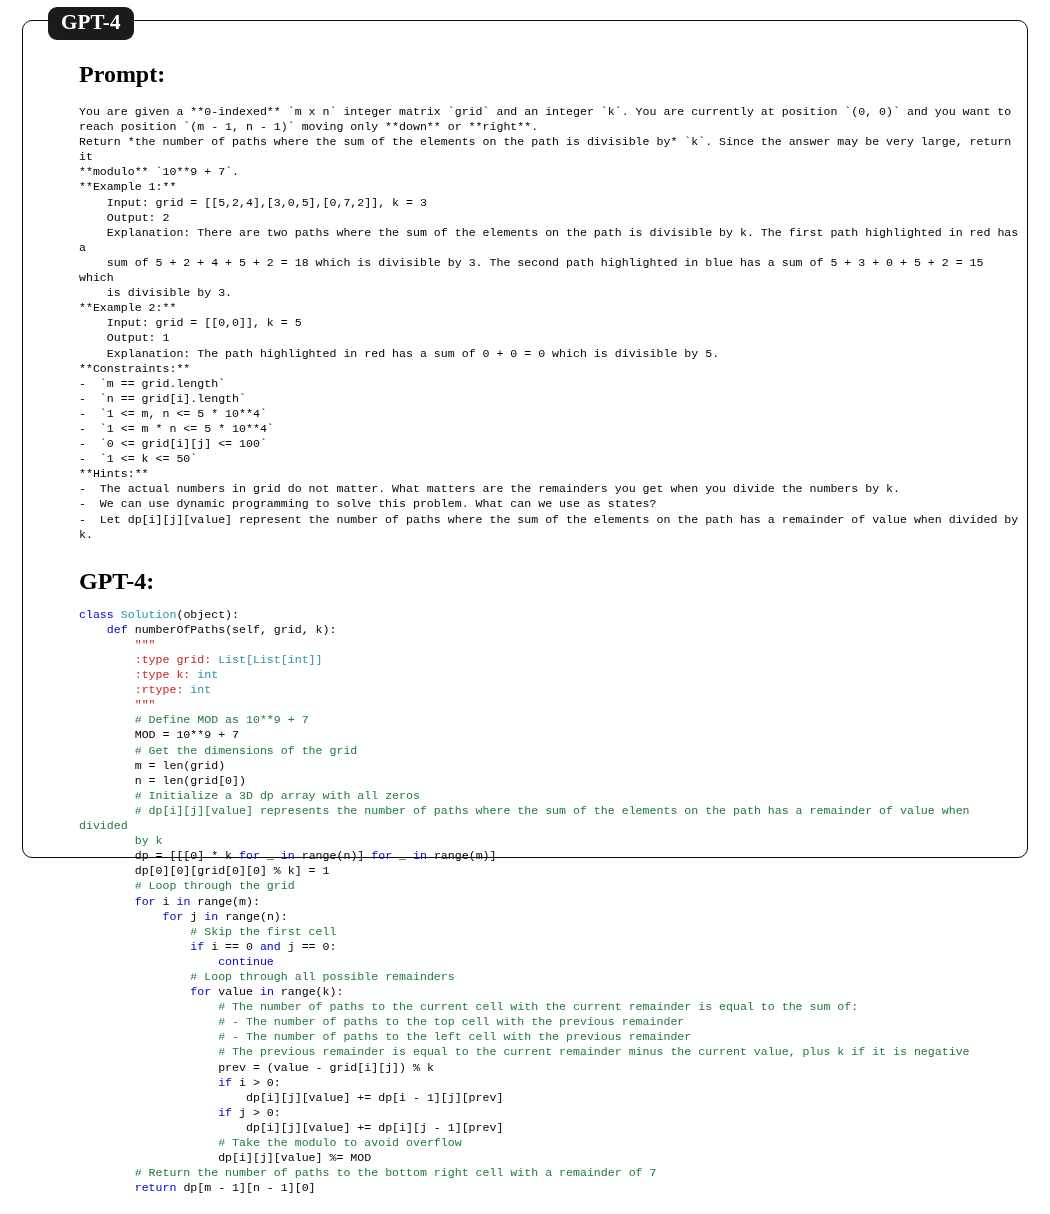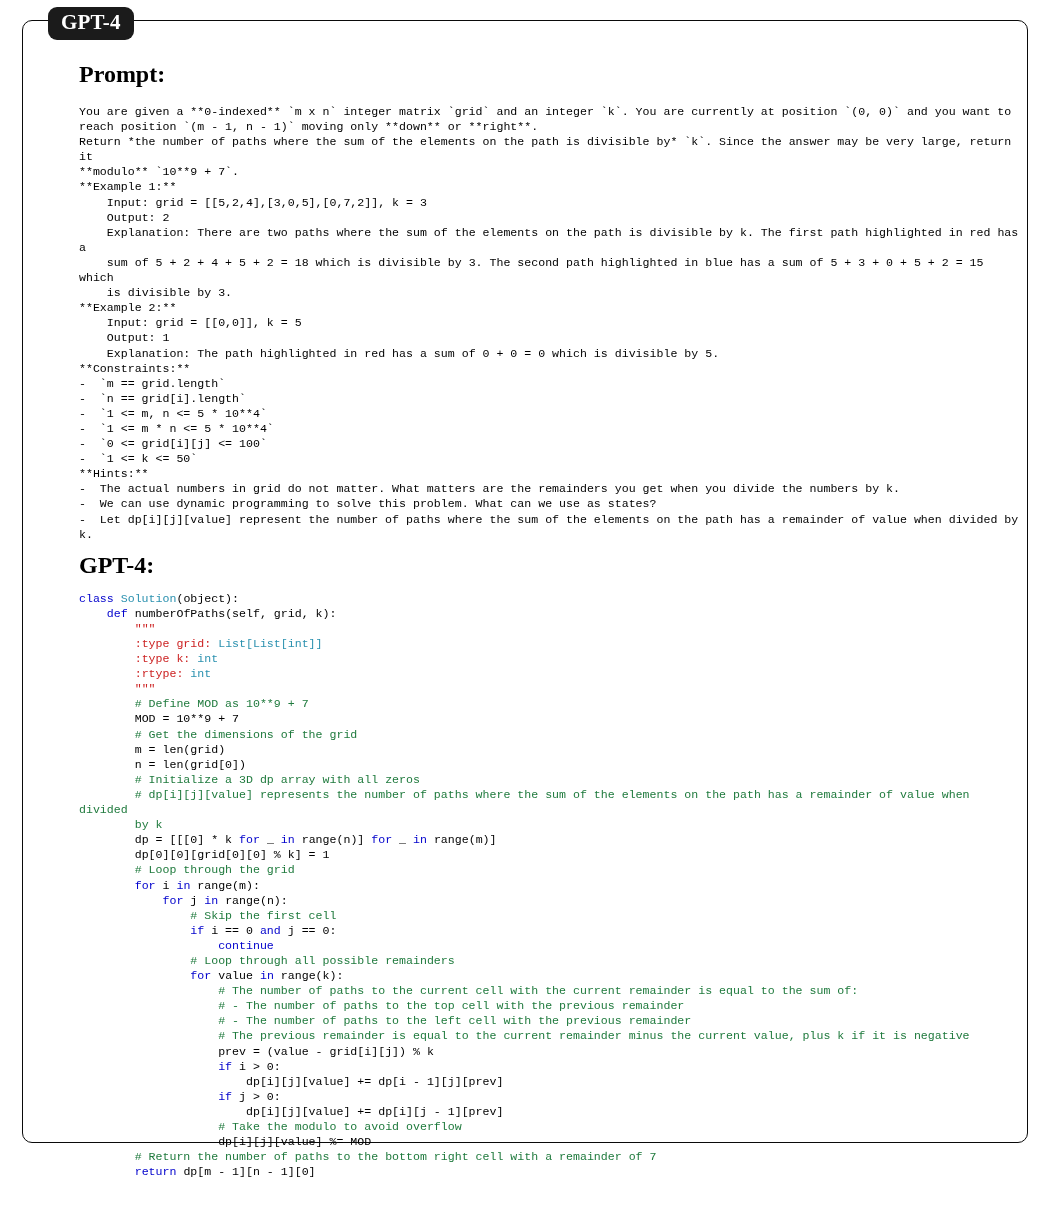--- a/index.html
+++ b/index.html
@@ -18,21 +18,21 @@
     position: relative;
     width: 1050px;
     height: 1214px;
     box-sizing: border-box;
   }
   .figure-box {
     position: absolute;
     left: 22px;
     top: 20px;
     width: 1006px;
-    height: 1123px;
+    height: 838px;
     border: 1.6px solid #0a0a0a;
     border-radius: 10px;
     box-sizing: border-box;
     background: #ffffff;
   }
   .tag {
     position: absolute;
     left: 48px;
     top: 7px;
     background: #1b1b1b;
@@ -51,21 +51,21 @@
     top: 40px;
     width: 945px;
   }
   .section-title {
     font-family: "Liberation Serif", serif;
     font-weight: bold;
     font-size: 24px;
     margin: 0 0 16px 0;
   }
   .section-title.second {
-    margin-top: 10px;
+    margin-top: 26px;
     margin-bottom: 12px;
   }
   pre.mono {
     font-family: "Liberation Mono", monospace;
     font-size: 11.6px;
     line-height: 15.1px;
     margin: 0;
     white-space: pre-wrap;
     word-break: break-word;
     color: #000000;

